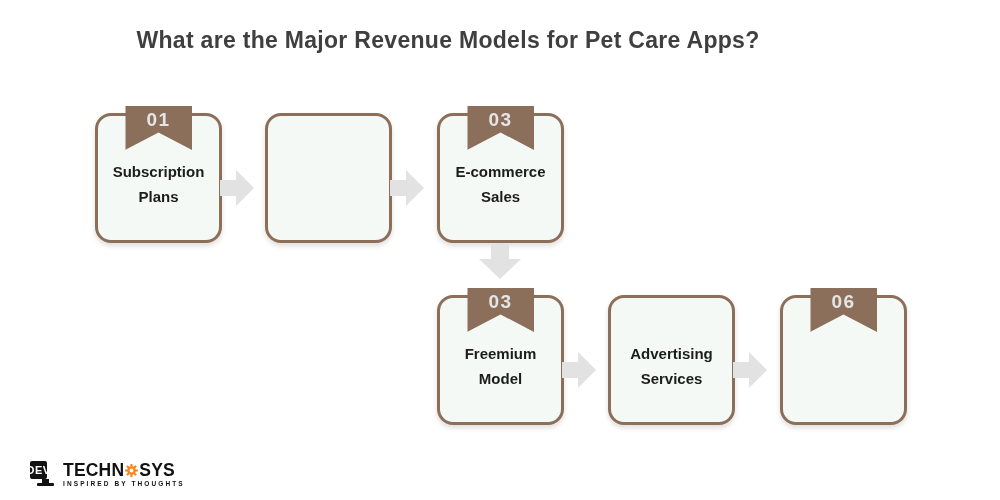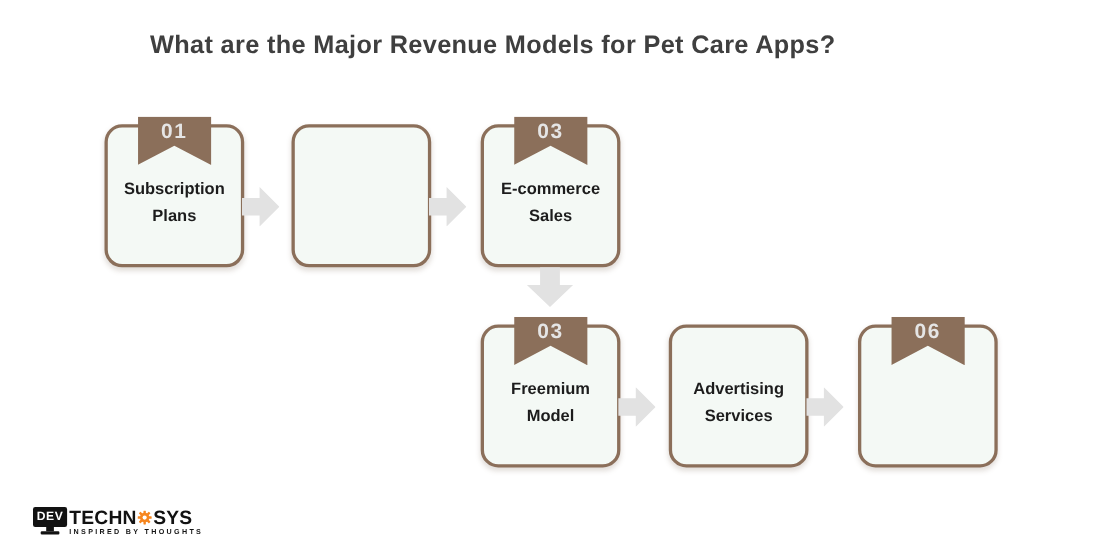--- a/index.html
+++ b/index.html
@@ -40,21 +40,21 @@
     font-size:15px;font-weight:600;line-height:25px;
     color:var(--card-text,#1c1c1c);
   }
   .arrow{position:absolute;}
   .arrow svg{display:block;}
   .arrow polygon{fill:var(--arrow,#e2e2e2);}
   
   .logo{position:absolute;left:30px;top:461px;display:flex;align-items:flex-start;}
   .monitor{position:relative;width:31px;height:28px;margin-right:2px;}
   .monitor .screen{
-    width:31px;height:18px;background:var(--logo-text,#121212);border-radius:2px;
+    width:17px;height:18px;background:var(--logo-text,#121212);border-radius:2px;
     display:flex;align-items:center;justify-content:center;
   }
   .monitor .screen span{color:#fff;font-size:11px;font-weight:bold;letter-spacing:.5px;}
   .monitor .neck{width:7px;height:4px;background:var(--logo-text,#121212);margin:0 auto;}
   .monitor .base{width:17px;height:2.5px;background:var(--logo-text,#121212);margin:0 auto;border-radius:1px;}
   .brand{display:flex;flex-direction:column;}
   .brand-line{display:flex;align-items:center;line-height:18px;}
   .brand-line .word{
     font-size:17.5px;font-weight:bold;letter-spacing:.2px;
     color:var(--logo-text,#121212);

